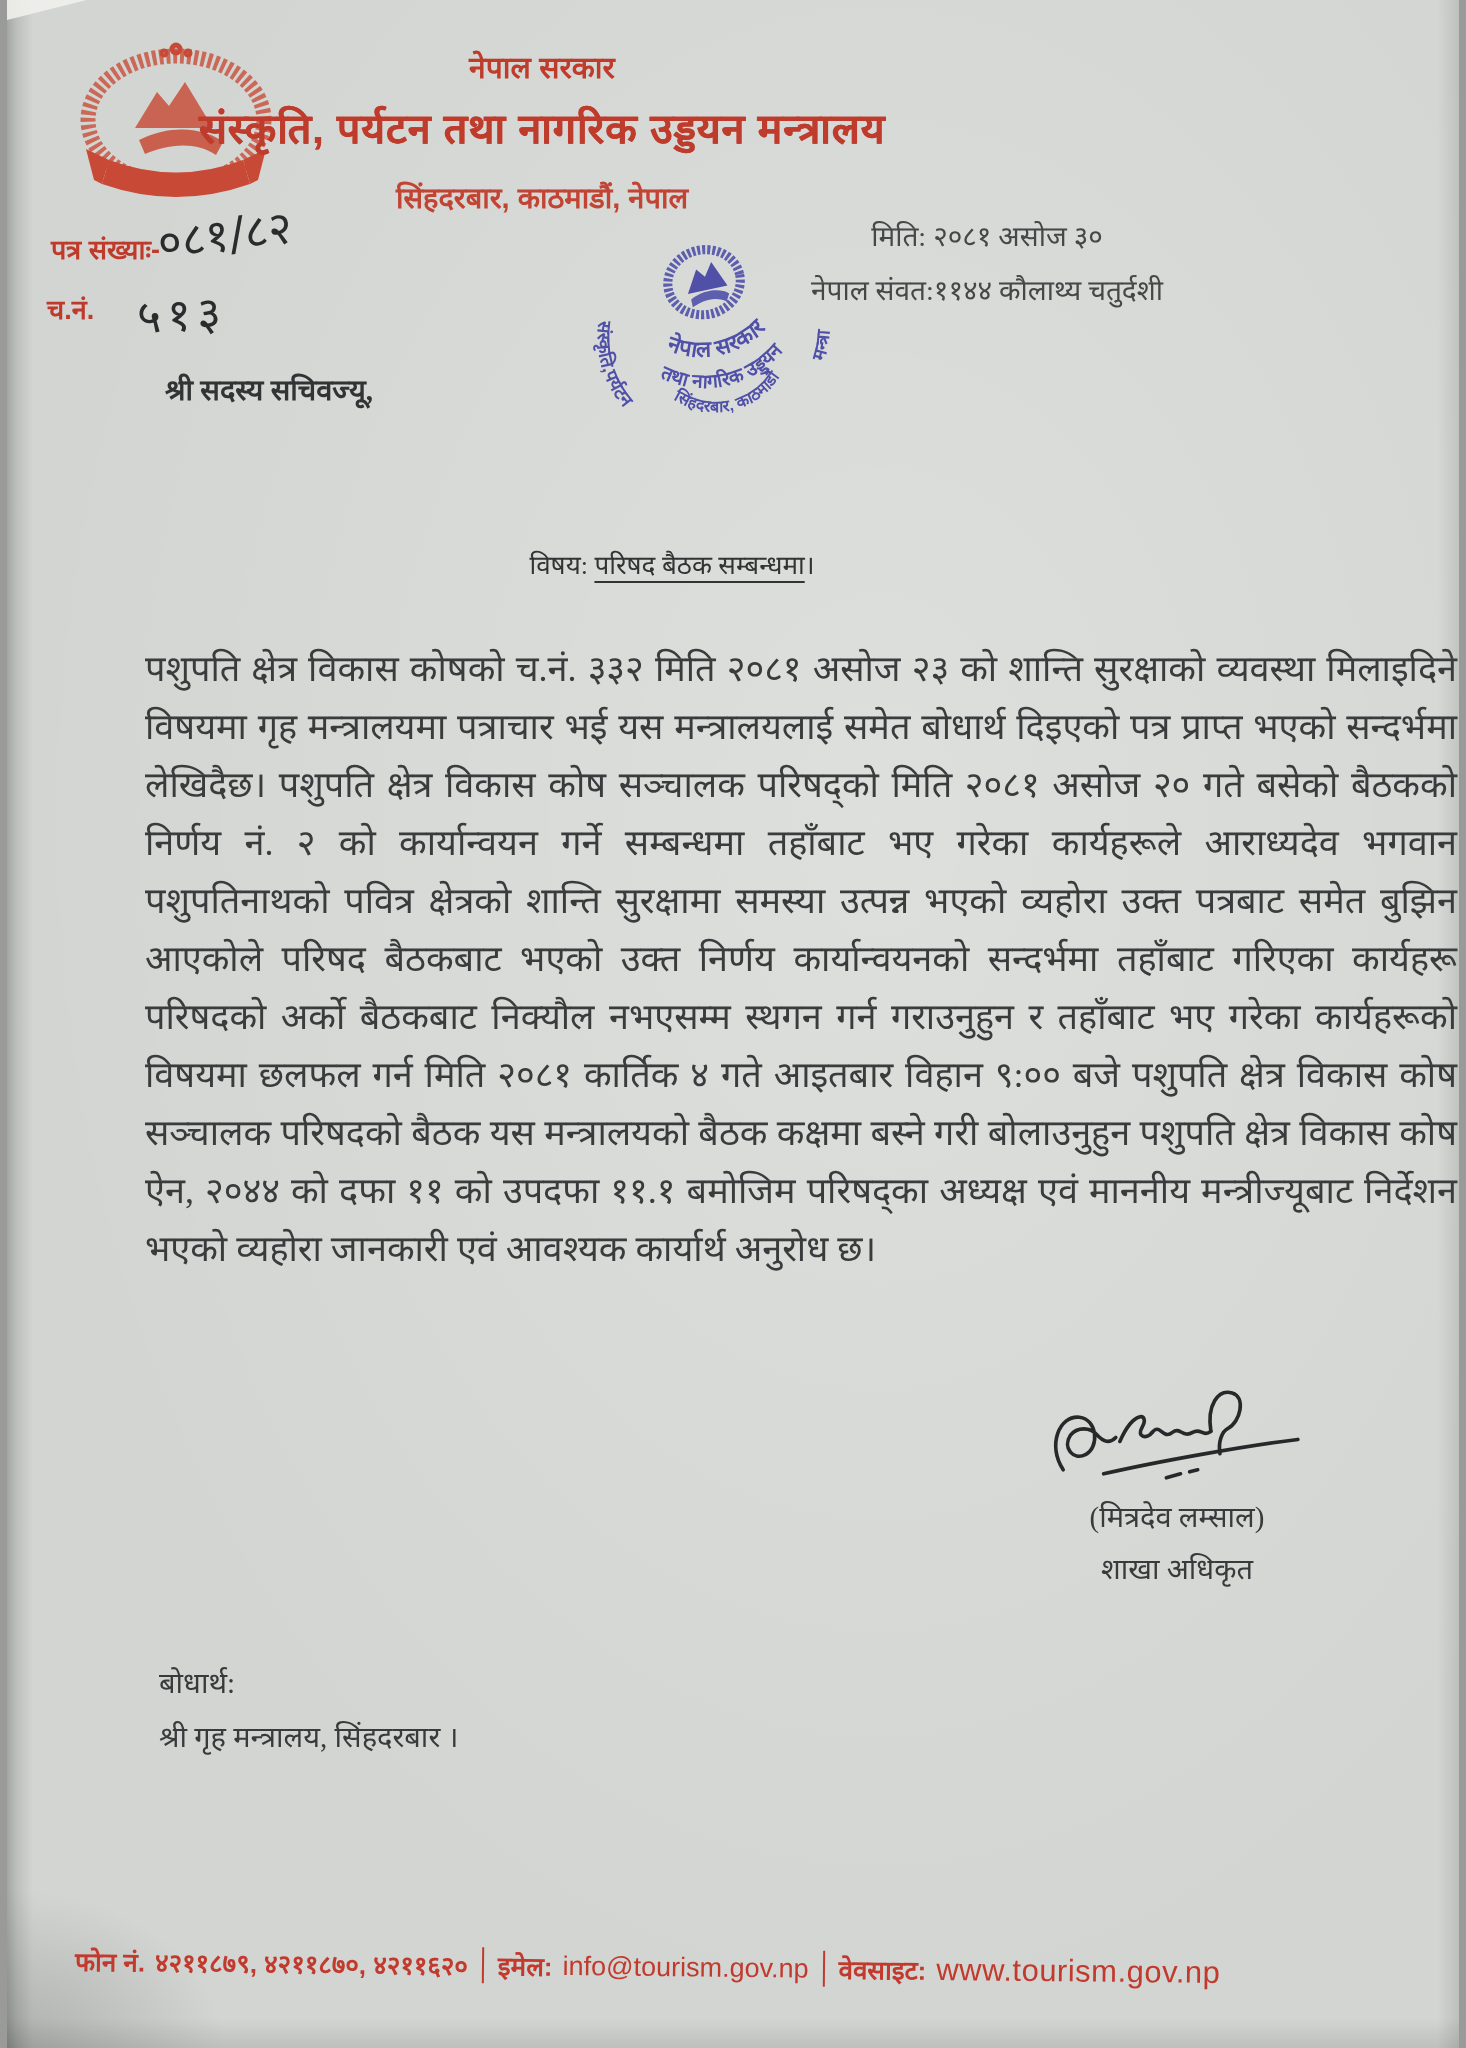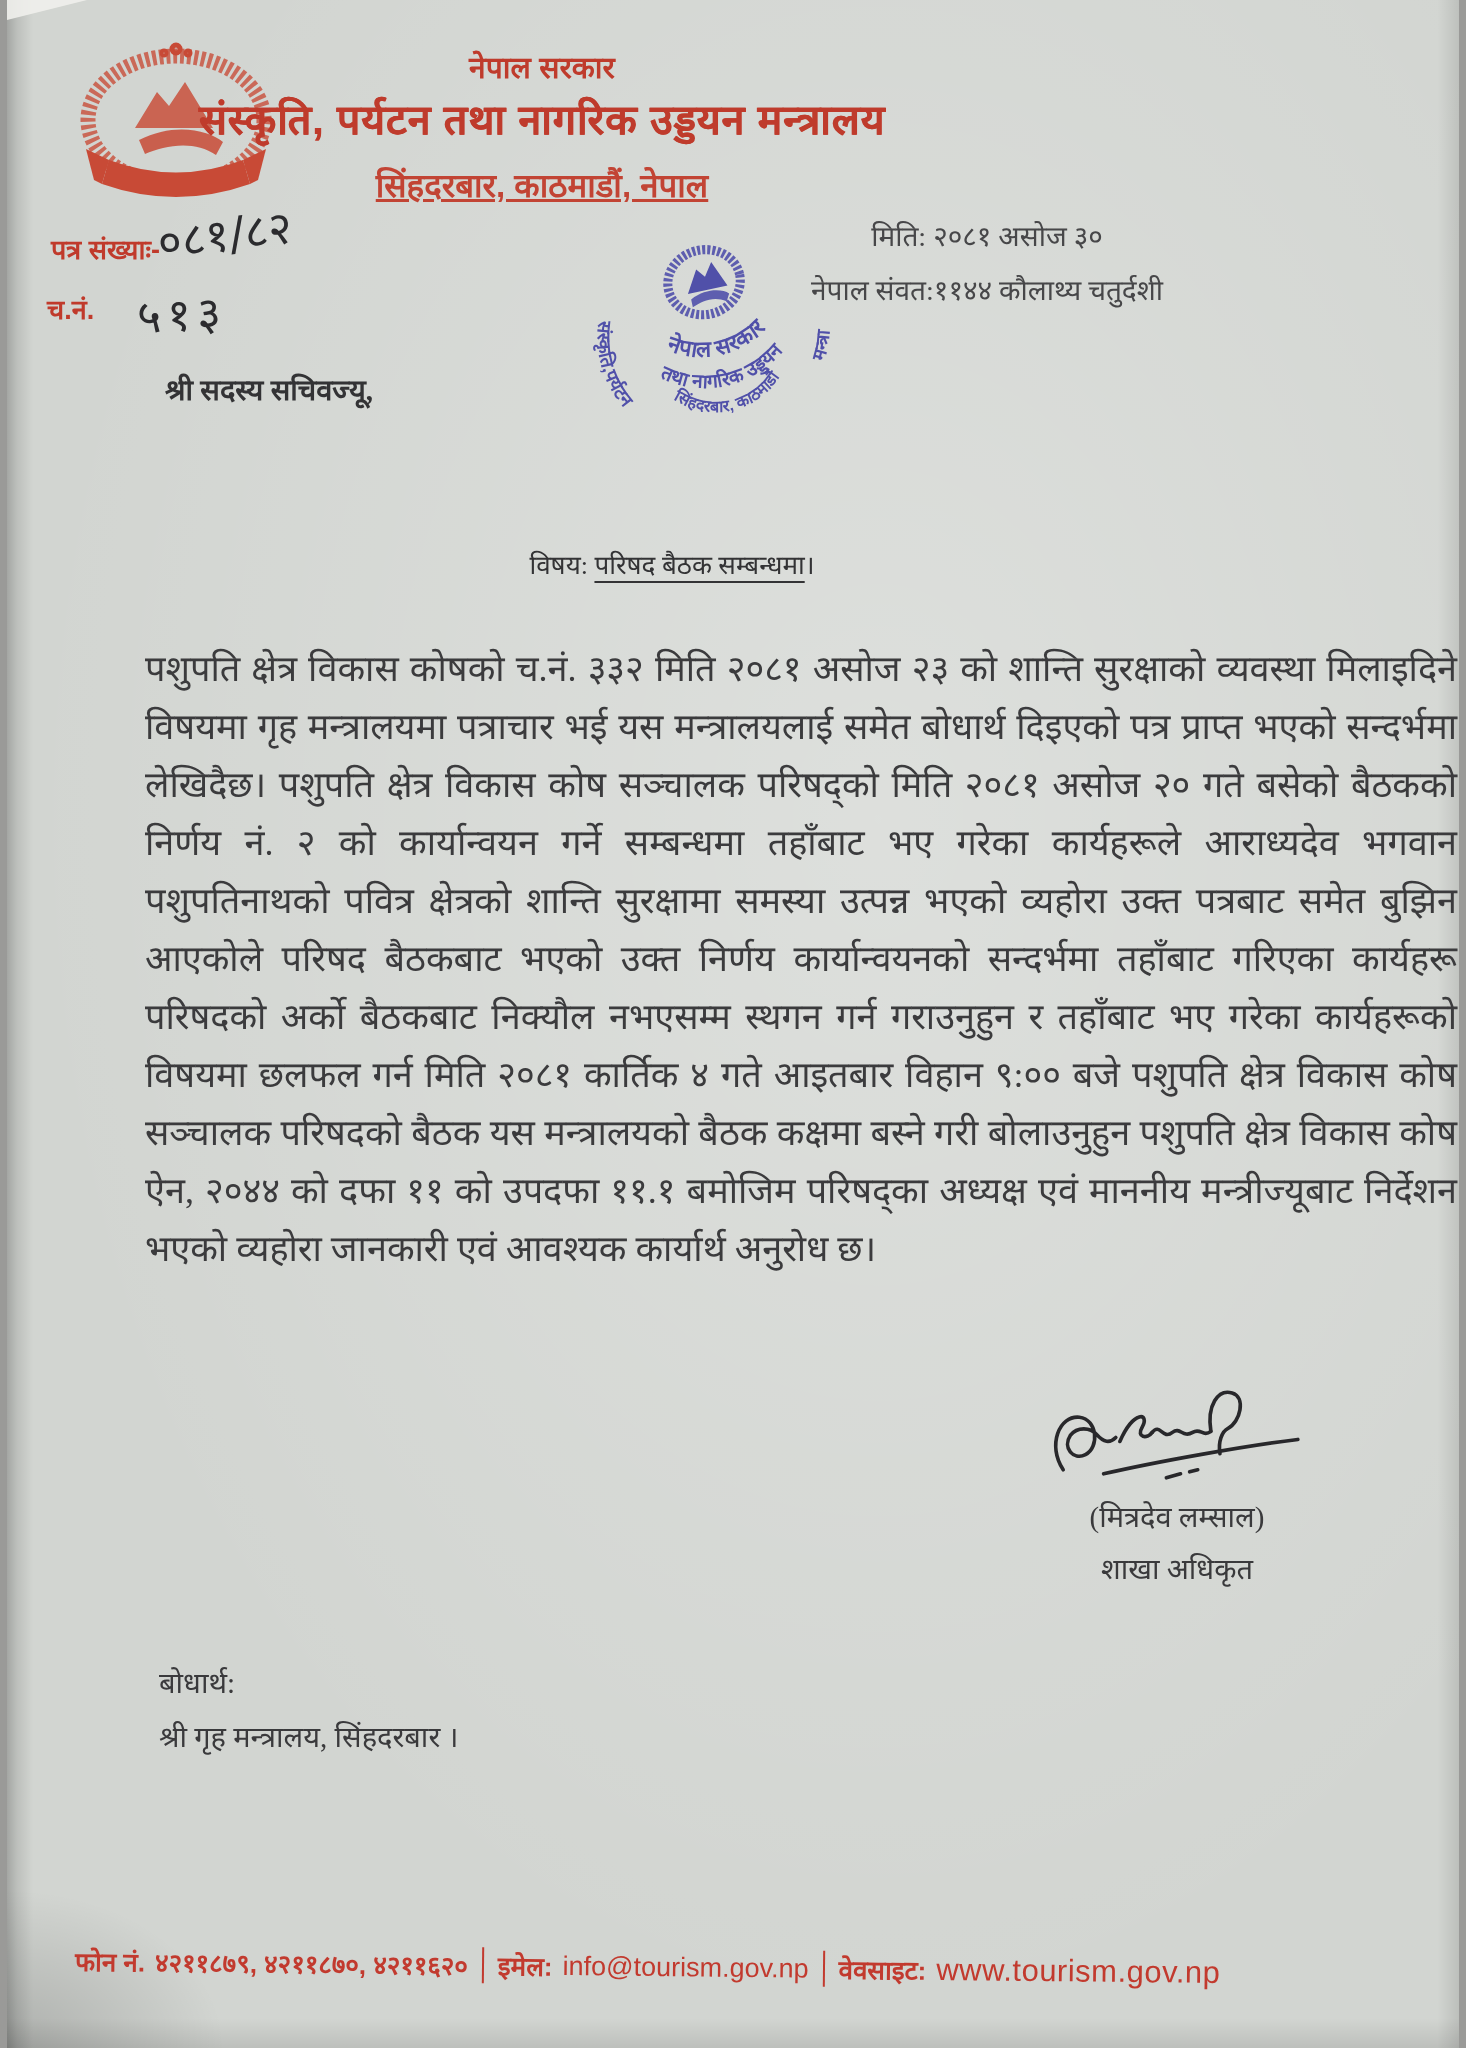--- a/index.html
+++ b/index.html
@@ -18,23 +18,23 @@
   .corner-sliver{position:absolute;left:0;top:0;width:0;height:0;
     border-top:20px solid #eff0ec;border-right:80px solid transparent;opacity:.9;}
   .shadow-bl{position:absolute;left:0;bottom:0;width:220px;height:160px;
     background:radial-gradient(ellipse at 0% 100%, rgba(0,0,0,.18), rgba(0,0,0,0) 70%);}
 
   
   .logo{position:absolute;left:52px;top:40px;width:235px;height:170px;}
   .hdr{position:absolute;left:118px;top:46px;width:834px;text-align:center;
        font-family:"Liberation Sans", sans-serif;}
   .hdr .gov{font-size:30px;font-weight:700;color:#bf3b2c;}
-  .hdr .ministry{font-size:41px;font-weight:700;color:#bf3b2c;margin-top:3px;
+  .hdr .ministry{font-size:41px;font-weight:700;color:#bf3b2c;margin-top:12px;
        letter-spacing:1px;text-shadow:.6px 0 0 #bf3b2c;}
-  .hdr .addr{font-size:33px;font-weight:700;color:#c044315;color:#c24434;margin-top:16px;text-decoration:underline;}
+  .hdr .addr{font-size:29px;font-weight:700;color:#c044315;color:#c24434;margin-top:22px;}
 
   
   .ref-label{position:absolute;color:#c03a2b;font-weight:700;font-size:27px;
        font-family:"Liberation Sans", sans-serif;}
   .patra-label{left:44px;top:230px;}
   .chalani-label{left:40px;top:290px;}
   .hand{position:absolute;color:#2b2b2e;font-size:46px;
        font-family:"DejaVu Sans", sans-serif;}
   .patra-value{left:150px;top:202px;transform:rotate(-7deg);}
   .chalani-value{left:130px;top:282px;transform:rotate(-3deg);letter-spacing:6px;}

